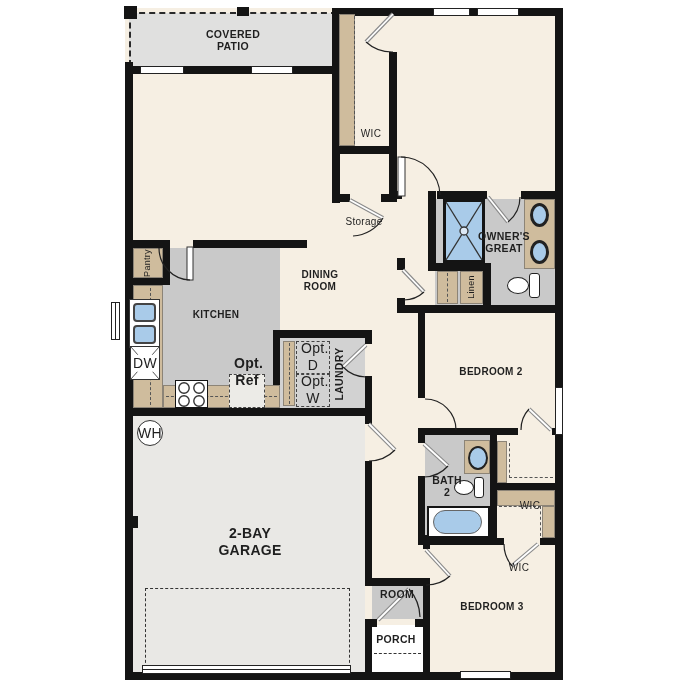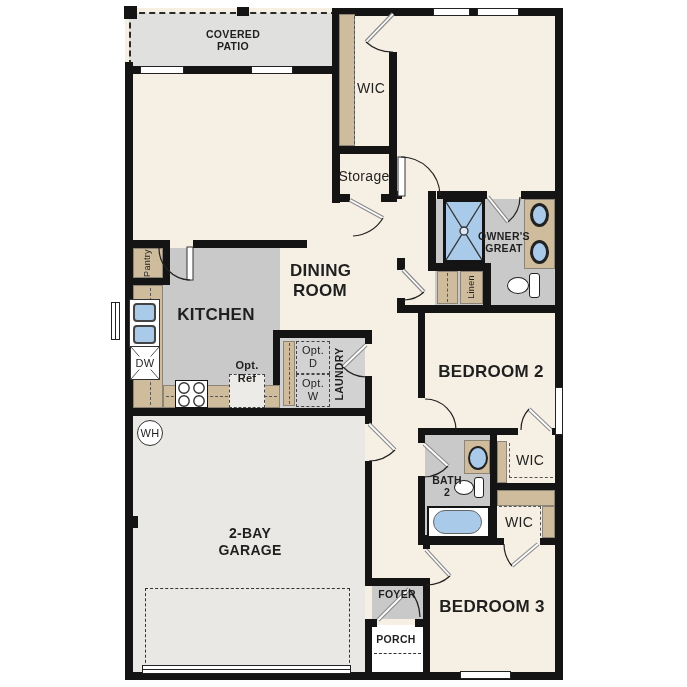--- a/index.html
+++ b/index.html
@@ -9,22 +9,22 @@
   .w{background:#141414;}
   .t{background:#cfbc9d;border:1px solid #8c8477;}
   .win-h{background:#fff;border:1px solid #222;
          background-image:linear-gradient(to bottom,transparent 42%,#222 42%,#222 58%,transparent 58%);}
   .win-v{background:#fff;border:1px solid #222;
          background-image:linear-gradient(to right,transparent 42%,#222 42%,#222 58%,transparent 58%);}
   .lbl{position:absolute;transform:translate(-50%,-50%);color:#1f1f1f;text-align:center;
        line-height:1.18;letter-spacing:.3px;}
   .lbl.v{transform:translate(-50%,-50%) rotate(-90deg);white-space:nowrap;}
   .b{font-weight:bold;}
-  .lg{font-size:14px;} .md{font-size:17px;text-align:center;} .xs{font-size:10.5px;}
-  .sm{font-size:14px;} .tn{font-size:11px;} .vv{font-size:9px;}
+  .lg{font-size:14px;} .md{font-size:10px;text-align:center;} .xs{font-size:10.5px;}
+  .sm{font-size:10px;margin-top:46px;} .tn{font-size:14px;} .vv{font-size:9px;}
   .nw{white-space:nowrap;}
   svg.overlay{position:absolute;left:0;top:0;z-index:5;pointer-events:none;}
   .lblz{z-index:6;}
 </style>
 </head>
 <body>
 
 <div id="plan">
 
   <div class="f" style="left:125px;top:8px;width:438px;height:672px;background:#f6efe3;"></div>
@@ -221,17 +221,17 @@
   <div class="lbl lblz tn" style="left:313px;top:357px;width:24px;">Opt. D</div>
   <div class="lbl lblz tn" style="left:313px;top:390px;width:24px;">Opt. W</div>
   <div class="lbl lblz tn" style="left:247px;top:372px;width:26px;font-weight:bold;">Opt. Ref</div>
   <div class="lbl lblz v b xs" style="left:339px;top:374px;">LAUNDRY</div>
   <div class="lbl lblz b md nw" style="left:491px;top:372px;">BEDROOM 2</div>
   <div class="lbl lblz b xs" style="left:447px;top:486px;width:36px;">BATH 2</div>
   <div class="lbl lblz sm nw" style="left:530px;top:460px;">WIC</div>
   <div class="lbl lblz sm nw" style="left:519px;top:522px;">WIC</div>
   <div class="lbl lblz tn nw" style="left:150px;top:433px;">WH</div>
   <div class="lbl lblz b lg" style="left:250px;top:542px;width:68px;">2-BAY GARAGE</div>
-  <div class="lbl lblz b xs nw" style="left:397px;top:594px;">FOYER</div>
+  <div class="lbl lblz b xs nw" style="left:397px;top:594px;">ROOM</div>
   <div class="lbl lblz b xs nw" style="left:396px;top:639px;text-align:right;">PORCH</div>
   <div class="lbl lblz b md nw" style="left:492px;top:607px;">BEDROOM 3</div>
 
 </div>
 
 </body></html>

